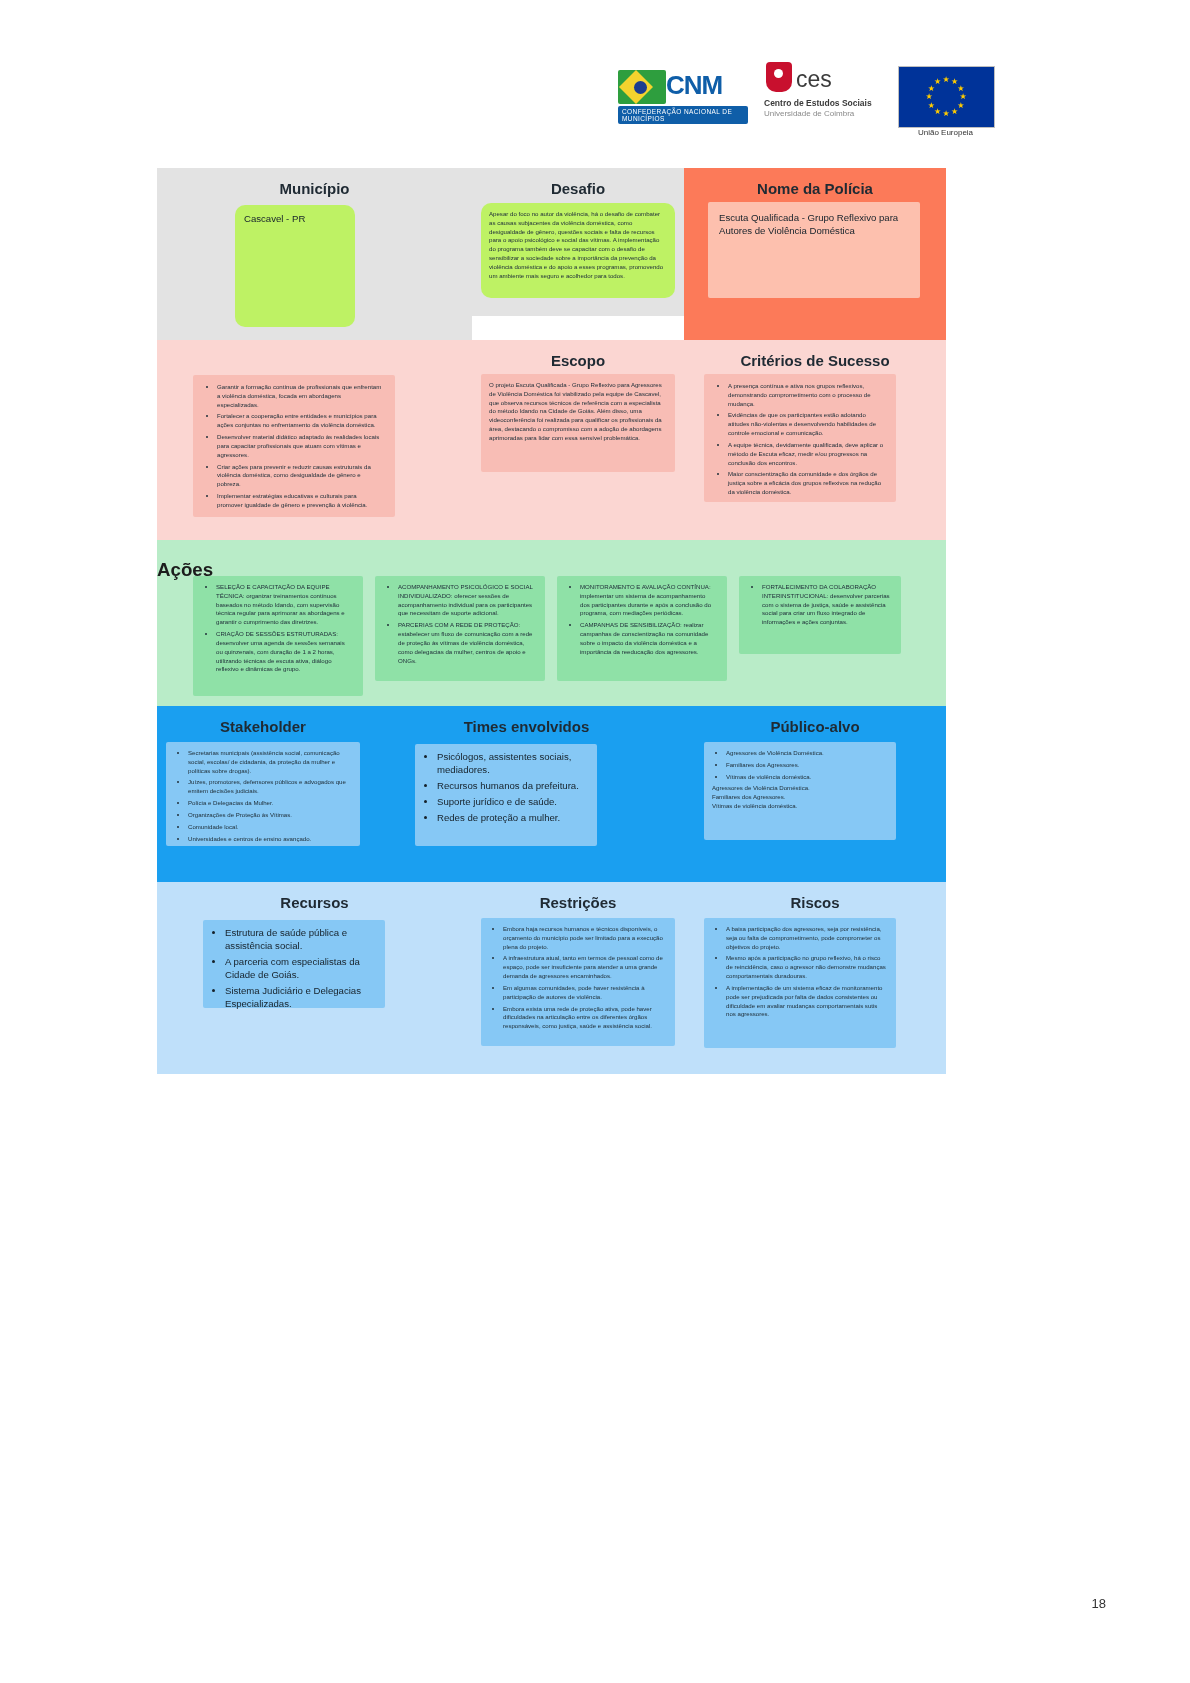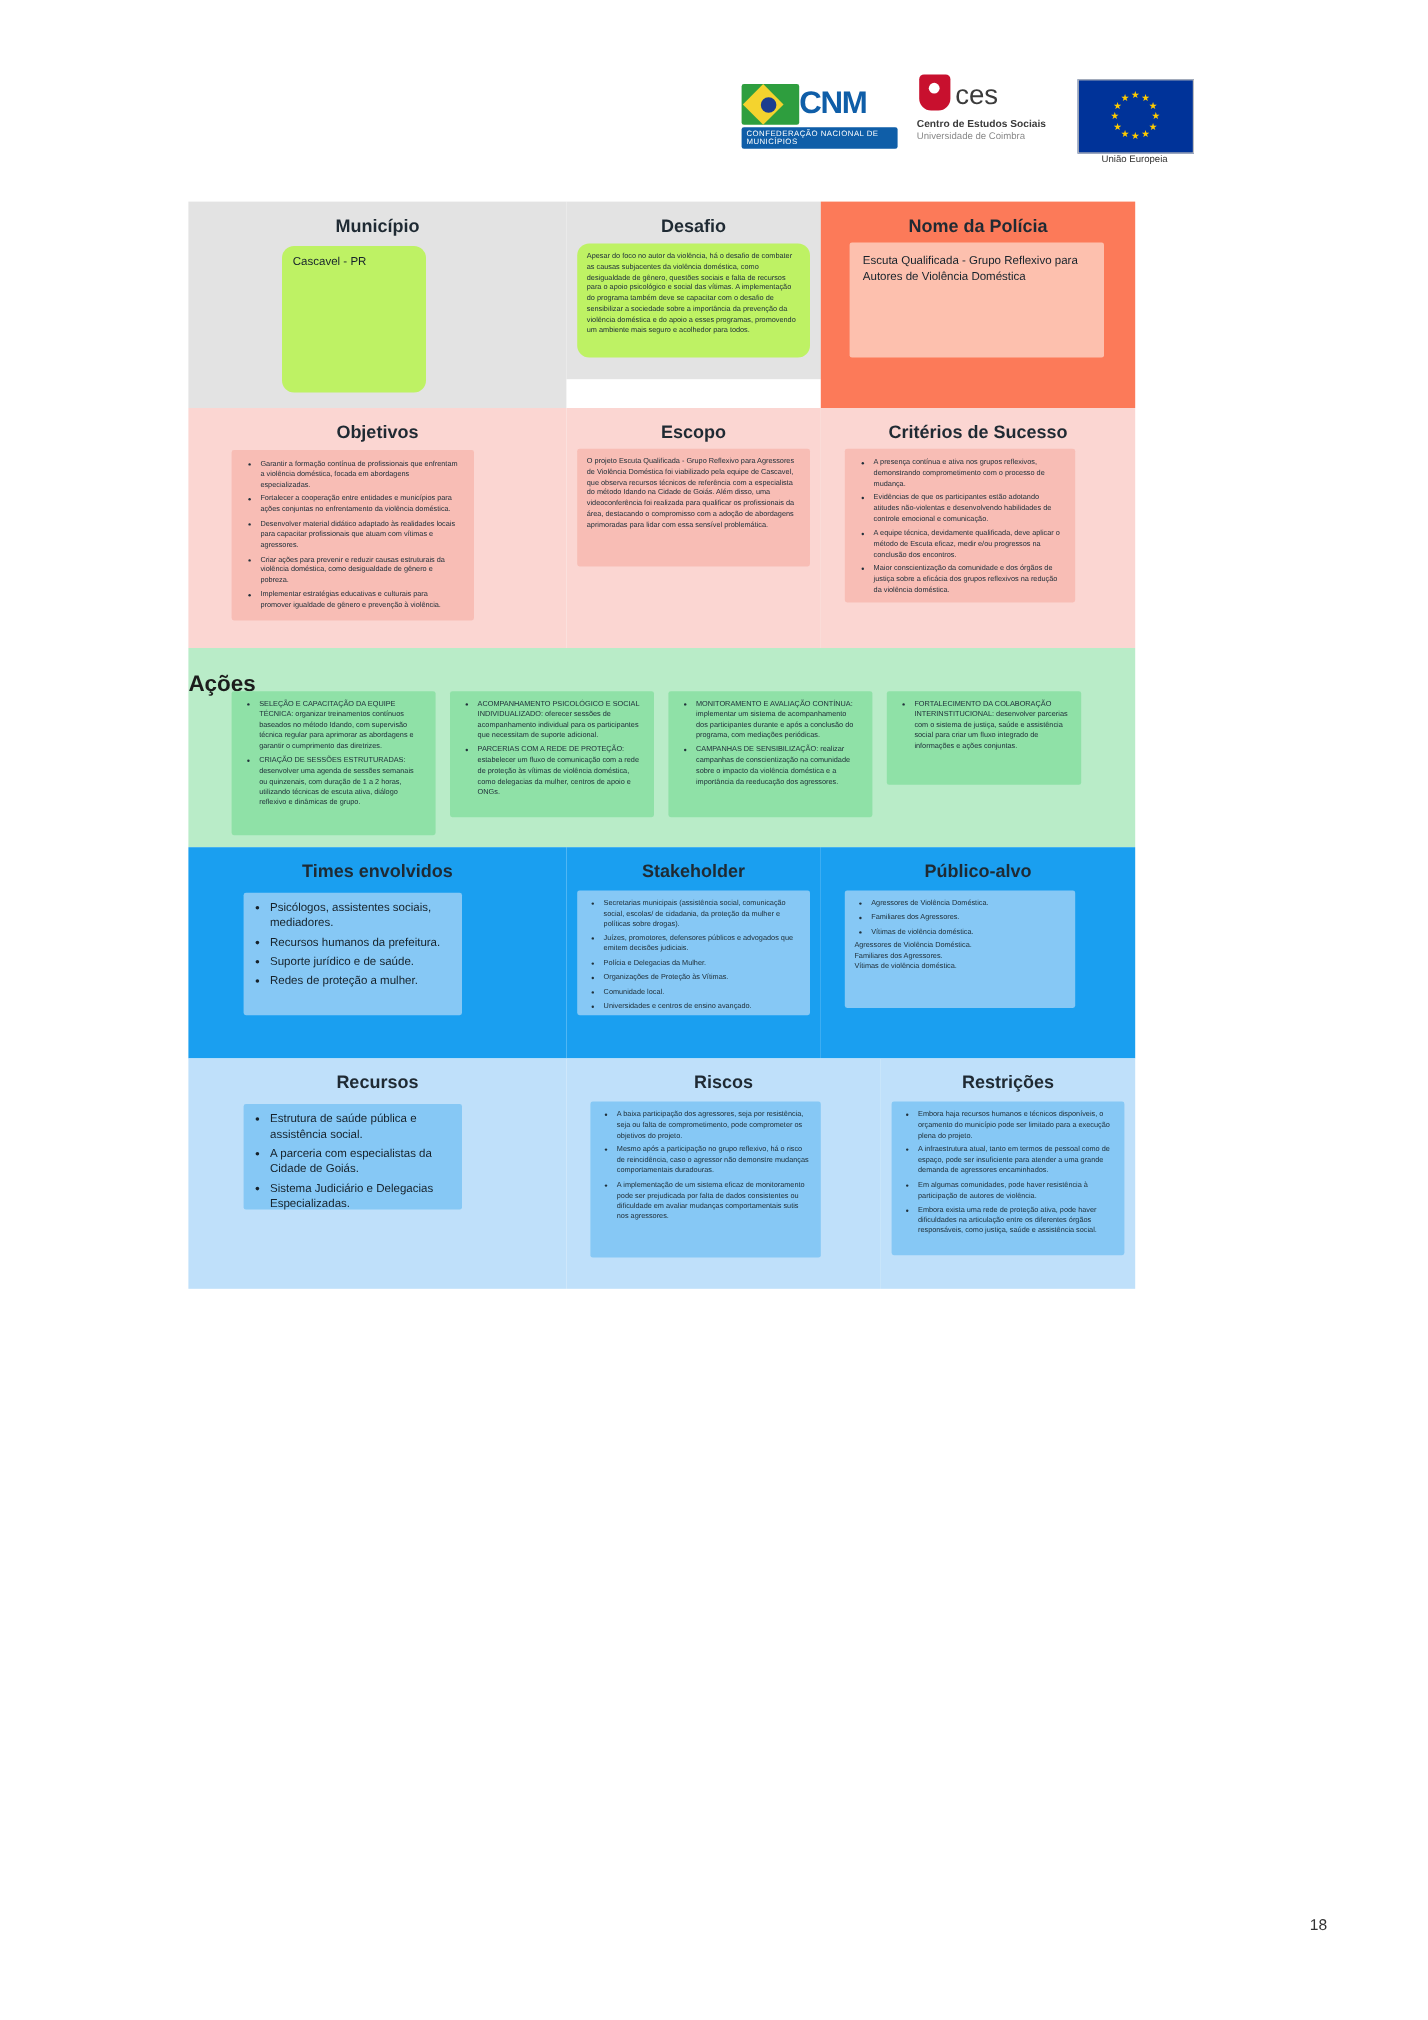--- a/index.html
+++ b/index.html
@@ -129,21 +129,20 @@
         <div class="inner box-bluegrey tiny" style="position:absolute;left:9px;top:35px;width:194px;height:95px;padding:7px 8px;">Apesar do foco no autor da violência, há o desafio de combater as causas subjacentes da violência doméstica, como desigualdade de gênero, questões sociais e falta de recursos para o apoio psicológico e social das vítimas. A implementação do programa também deve se capacitar com o desafio de sensibilizar a sociedade sobre a importância da prevenção da violência doméstica e do apoio a esses programas, promovendo um ambiente mais seguro e acolhedor para todos.</div>
       </div>
       <div class="cell b-orange" style="width:262px;height:172px;">
         <h3>Nome da Polícia</h3>
         <div class="inner box-orange-in small" style="position:absolute;left:24px;top:34px;width:212px;height:96px;padding:10px 11px;">Escuta Qualificada - Grupo Reflexivo para Autores de Violência Doméstica</div>
       </div>
     </div>
 
     <div class="band" style="left:0;top:172px;width:789px;height:200px;">
       <div class="cell b-pink" style="width:315px;height:200px;">
-        <h3>Objetivos</h3>
         <div class="inner box-pink" style="position:absolute;left:36px;top:35px;width:202px;height:142px;padding:8px 6px;">
           <ul class="tiny">
               <li>Garantir a formação contínua de profissionais que enfrentam a violência doméstica, focada em abordagens especializadas.</li>
               <li>Fortalecer a cooperação entre entidades e municípios para ações conjuntas no enfrentamento da violência doméstica.</li>
               <li>Desenvolver material didático adaptado às realidades locais para capacitar profissionais que atuam com vítimas e agressores.</li>
               <li>Criar ações para prevenir e reduzir causas estruturais da violência doméstica, como desigualdade de gênero e pobreza.</li>
               <li>Implementar estratégias educativas e culturais para promover igualdade de gênero e prevenção à violência.</li>
             </ul>
         </div>
       </div>
@@ -187,44 +186,44 @@
         </div>
         <div class="inner box-green" style="width:162px;height:78px;padding:7px 5px;">
           <ul class="tiny">
               <li>FORTALECIMENTO DA COLABORAÇÃO INTERINSTITUCIONAL: desenvolver parcerias com o sistema de justiça, saúde e assistência social para criar um fluxo integrado de informações e ações conjuntas.</li>
             </ul>
         </div>
       </div>
     </div>
 
     <div class="band" style="left:0;top:538px;width:789px;height:176px;">
+      <div class="cell b-blue" style="width:212px;height:176px;">
+        <h3>Stakeholder</h3>
+        <div class="inner box-blue" style="position:absolute;left:9px;top:36px;width:194px;height:104px;padding:7px 4px;">
+          <ul class="tiny">
+              <li>Secretarias municipais (assistência social, comunicação social, escolas/ de cidadania, da proteção da mulher e políticas sobre drogas).</li>
+              <li>Juízes, promotores, defensores públicos e advogados que emitem decisões judiciais.</li>
+              <li>Polícia e Delegacias da Mulher.</li>
+              <li>Organizações de Proteção às Vítimas.</li>
+              <li>Comunidade local.</li>
+              <li>Universidades e centros de ensino avançado.</li>
+            </ul>
+        </div>
+      </div>
       <div class="cell b-blue" style="width:315px;height:176px;">
         <h3>Times envolvidos</h3>
         <div class="inner box-blue" style="position:absolute;left:46px;top:38px;width:182px;height:102px;padding:7px 4px;">
           <ul class="small">
               <li>Psicólogos, assistentes sociais, mediadores.</li>
               <li>Recursos humanos da prefeitura.</li>
               <li>Suporte jurídico e de saúde.</li>
               <li>Redes de proteção a mulher.</li>
             </ul>
         </div>
       </div>
-      <div class="cell b-blue" style="width:212px;height:176px;">
-        <h3>Stakeholder</h3>
-        <div class="inner box-blue" style="position:absolute;left:9px;top:36px;width:194px;height:104px;padding:7px 4px;">
-          <ul class="tiny">
-              <li>Secretarias municipais (assistência social, comunicação social, escolas/ de cidadania, da proteção da mulher e políticas sobre drogas).</li>
-              <li>Juízes, promotores, defensores públicos e advogados que emitem decisões judiciais.</li>
-              <li>Polícia e Delegacias da Mulher.</li>
-              <li>Organizações de Proteção às Vítimas.</li>
-              <li>Comunidade local.</li>
-              <li>Universidades e centros de ensino avançado.</li>
-            </ul>
-        </div>
-      </div>
       <div class="cell b-blue" style="width:262px;height:176px;">
         <h3>Público-alvo</h3>
         <div class="inner box-blue" style="position:absolute;left:20px;top:36px;width:192px;height:98px;padding:7px 4px;">
           <ul class="tiny">
               <li>Agressores de Violência Doméstica.</li>
               <li>Familiares dos Agressores.</li>
               <li>Vítimas de violência doméstica.</li>
             </ul>
           <div class="tiny" style="padding-left:4px;">
               <div>Agressores de Violência Doméstica.</div>
@@ -239,39 +238,39 @@
       <div class="cell b-lblue" style="width:315px;height:192px;">
         <h3>Recursos</h3>
         <div class="inner box-lblue" style="position:absolute;left:46px;top:38px;width:182px;height:88px;padding:7px 4px;">
           <ul class="small">
               <li>Estrutura de saúde pública e assistência social.</li>
               <li>A parceria com especialistas da Cidade de Goiás.</li>
               <li>Sistema Judiciário e Delegacias Especializadas.</li>
             </ul>
         </div>
       </div>
-      <div class="cell b-lblue" style="width:262px;height:192px;">
-        <h3>Riscos</h3>
-        <div class="inner box-lblue" style="position:absolute;left:20px;top:36px;width:192px;height:130px;padding:7px 4px;">
-          <ul class="tiny">
-              <li>A baixa participação dos agressores, seja por resistência, seja ou falta de comprometimento, pode comprometer os objetivos do projeto.</li>
-              <li>Mesmo após a participação no grupo reflexivo, há o risco de reincidência, caso o agressor não demonstre mudanças comportamentais duradouras.</li>
-              <li>A implementação de um sistema eficaz de monitoramento pode ser prejudicada por falta de dados consistentes ou dificuldade em avaliar mudanças comportamentais sutis nos agressores.</li>
-            </ul>
-        </div>
-      </div>
       <div class="cell b-lblue" style="width:212px;height:192px;">
         <h3>Restrições</h3>
         <div class="inner box-lblue" style="position:absolute;left:9px;top:36px;width:194px;height:128px;padding:7px 4px;">
           <ul class="tiny">
               <li>Embora haja recursos humanos e técnicos disponíveis, o orçamento do município pode ser limitado para a execução plena do projeto.</li>
               <li>A infraestrutura atual, tanto em termos de pessoal como de espaço, pode ser insuficiente para atender a uma grande demanda de agressores encaminhados.</li>
               <li>Em algumas comunidades, pode haver resistência à participação de autores de violência.</li>
               <li>Embora exista uma rede de proteção ativa, pode haver dificuldades na articulação entre os diferentes órgãos responsáveis, como justiça, saúde e assistência social.</li>
             </ul>
         </div>
       </div>
+      <div class="cell b-lblue" style="width:262px;height:192px;">
+        <h3>Riscos</h3>
+        <div class="inner box-lblue" style="position:absolute;left:20px;top:36px;width:192px;height:130px;padding:7px 4px;">
+          <ul class="tiny">
+              <li>A baixa participação dos agressores, seja por resistência, seja ou falta de comprometimento, pode comprometer os objetivos do projeto.</li>
+              <li>Mesmo após a participação no grupo reflexivo, há o risco de reincidência, caso o agressor não demonstre mudanças comportamentais duradouras.</li>
+              <li>A implementação de um sistema eficaz de monitoramento pode ser prejudicada por falta de dados consistentes ou dificuldade em avaliar mudanças comportamentais sutis nos agressores.</li>
+            </ul>
+        </div>
+      </div>
     </div>
 
   </div>
 
   <div class="pagenum">18</div>
 </div>
 
 </body></html>

